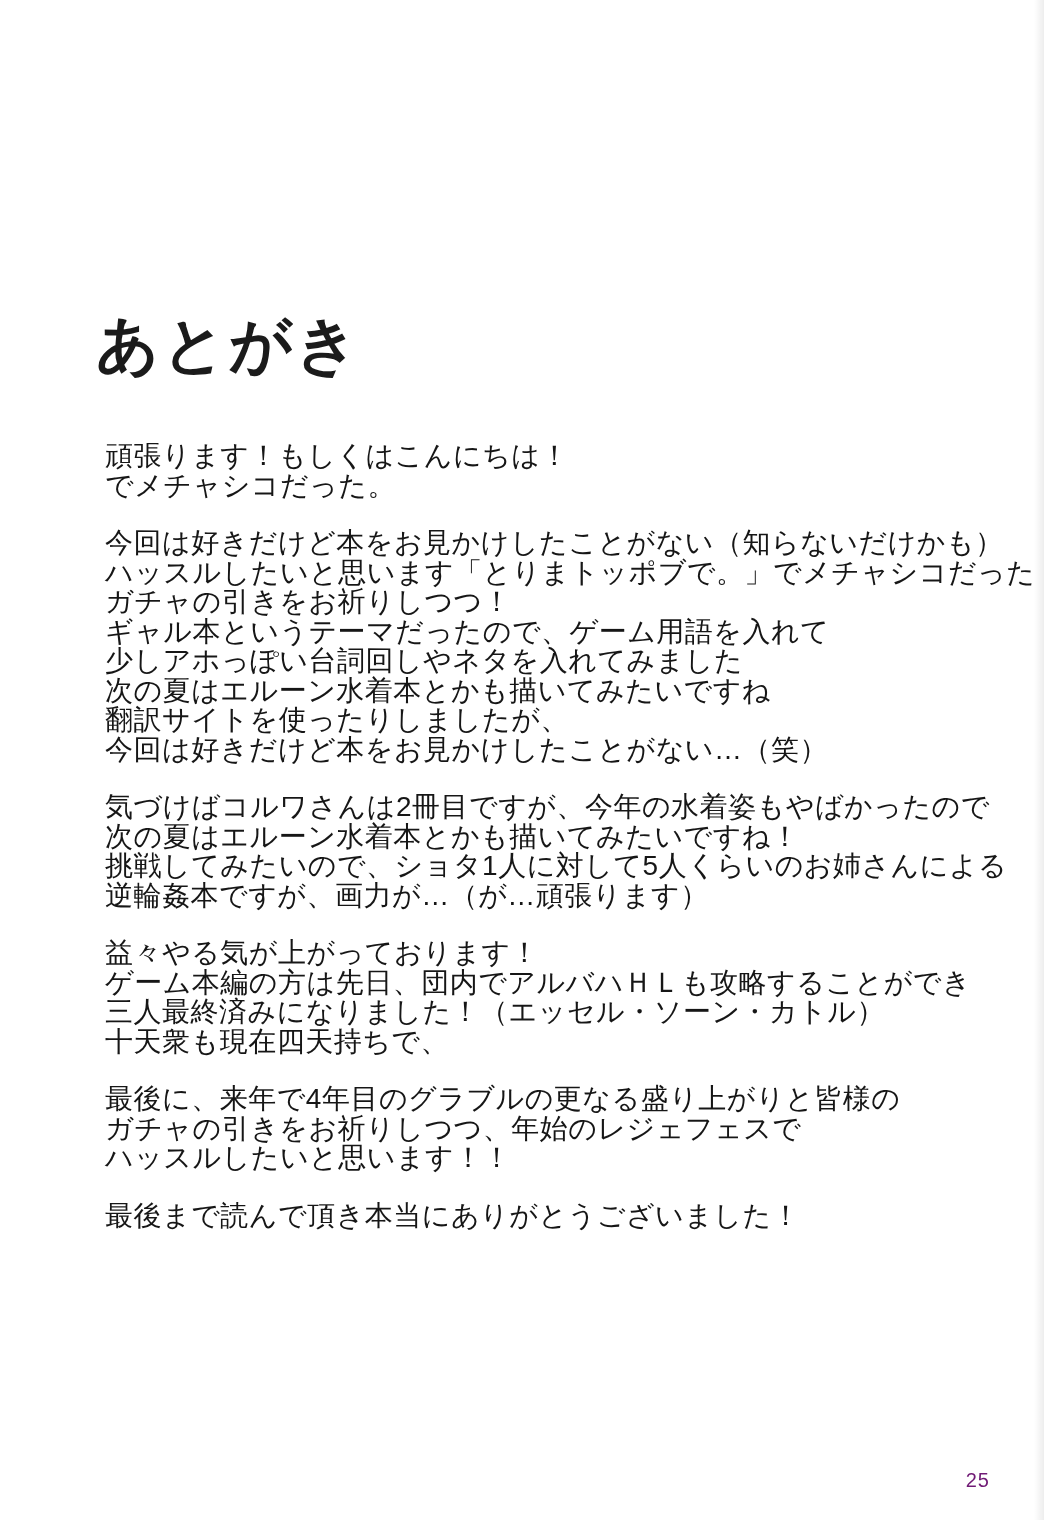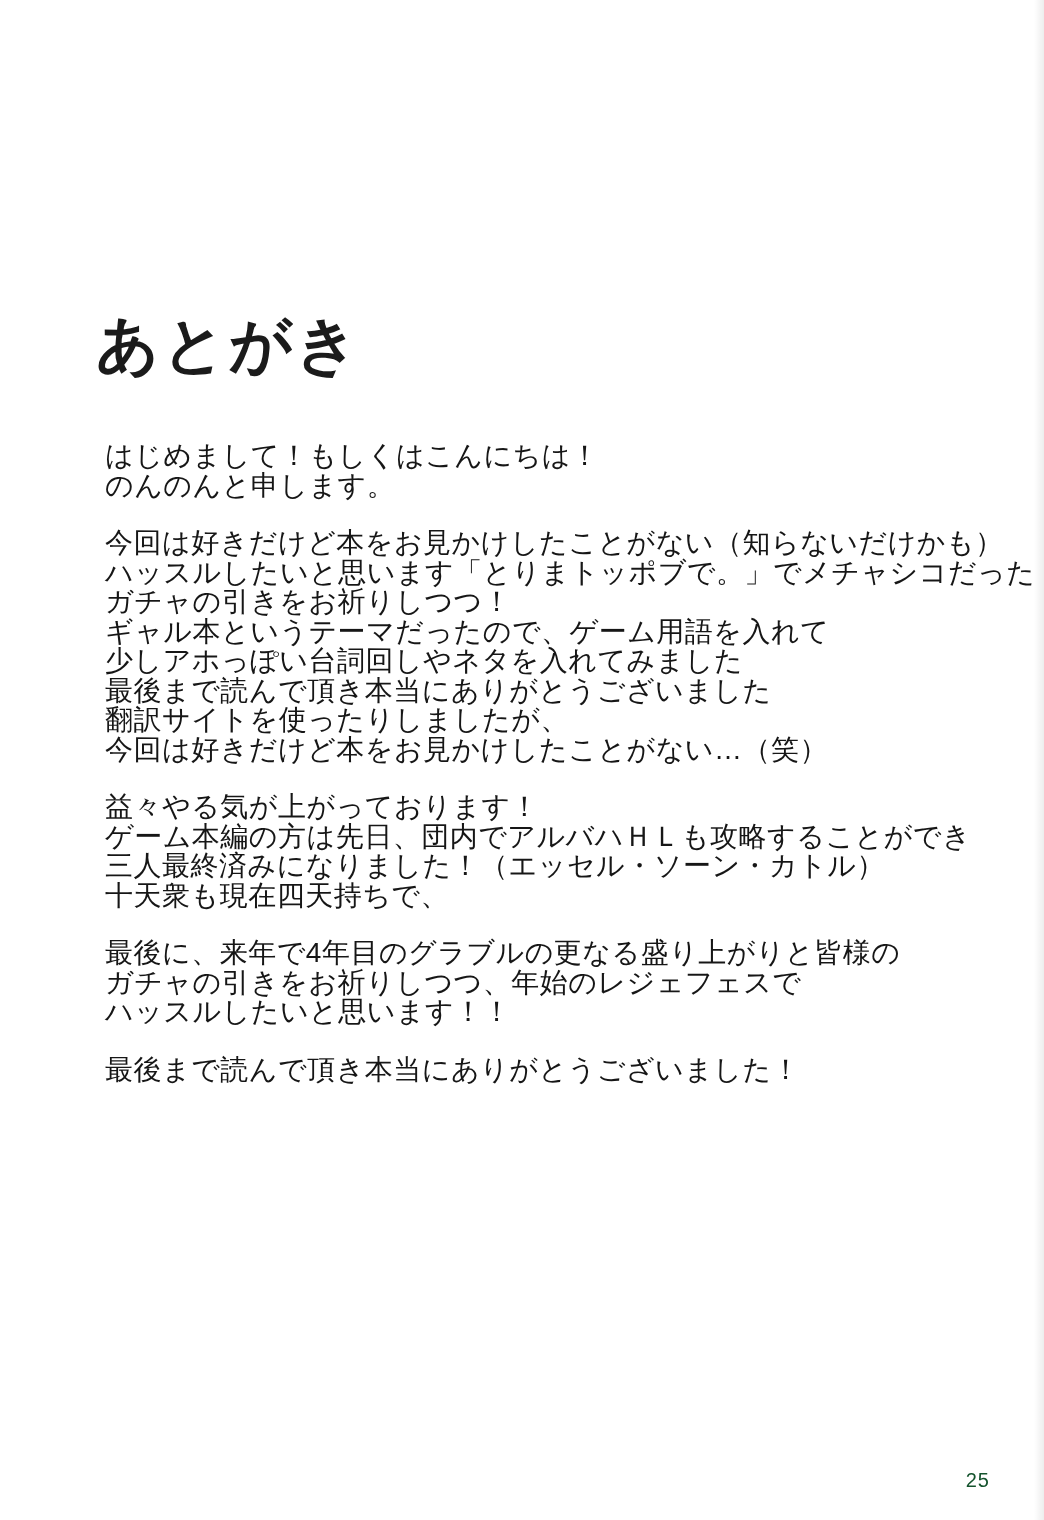--- a/index.html
+++ b/index.html
@@ -55,51 +55,57 @@
   }
   .line {
     white-space: nowrap;
   }
   .page-number {
     position: absolute;
     right: 54px;
     bottom: 28px;
     font-size: 20px;
     letter-spacing: 1px;
-    color: #14532d;
+    color: #701a75;
     font-family: "Liberation Sans", sans-serif;
   }
 </style>
 </head>
 <body>
 
 <div class="page">
 
   <div class="scan-edge"></div>
 
   <h1 class="title">あとがき</h1>
 
   <div class="content">
 
     <div class="paragraph">
-      <div class="line">はじめまして！もしくはこんにちは！</div>
-      <div class="line">のんのんと申します。</div>
+      <div class="line">頑張ります！もしくはこんにちは！</div>
+      <div class="line">でメチャシコだった。</div>
     </div>
 
     <div class="paragraph">
       <div class="line">今回は好きだけど本をお見かけしたことがない（知らないだけかも）</div>
       <div class="line">ハッスルしたいと思います「とりまトッポブで。」でメチャシコだった</div>
       <div class="line">ガチャの引きをお祈りしつつ！</div>
       <div class="line">ギャル本というテーマだったので、ゲーム用語を入れて</div>
       <div class="line">少しアホっぽい台詞回しやネタを入れてみました</div>
-      <div class="line">最後まで読んで頂き本当にありがとうございました</div>
+      <div class="line">次の夏はエルーン水着本とかも描いてみたいですね</div>
       <div class="line">翻訳サイトを使ったりしましたが、</div>
       <div class="line">今回は好きだけど本をお見かけしたことがない…（笑）</div>
     </div>
 
+    <div class="paragraph">
+      <div class="line">気づけばコルワさんは2冊目ですが、今年の水着姿もやばかったので</div>
+      <div class="line">次の夏はエルーン水着本とかも描いてみたいですね！</div>
+      <div class="line">挑戦してみたいので、ショタ1人に対して5人くらいのお姉さんによる</div>
+      <div class="line">逆輪姦本ですが、画力が…（が…頑張ります）</div>
+    </div>
 
     <div class="paragraph">
       <div class="line">益々やる気が上がっております！</div>
       <div class="line">ゲーム本編の方は先日、団内でアルバハＨＬも攻略することができ</div>
       <div class="line">三人最終済みになりました！（エッセル・ソーン・カトル）</div>
       <div class="line">十天衆も現在四天持ちで、</div>
     </div>
 
     <div class="paragraph">
       <div class="line">最後に、来年で4年目のグラブルの更なる盛り上がりと皆様の</div>

